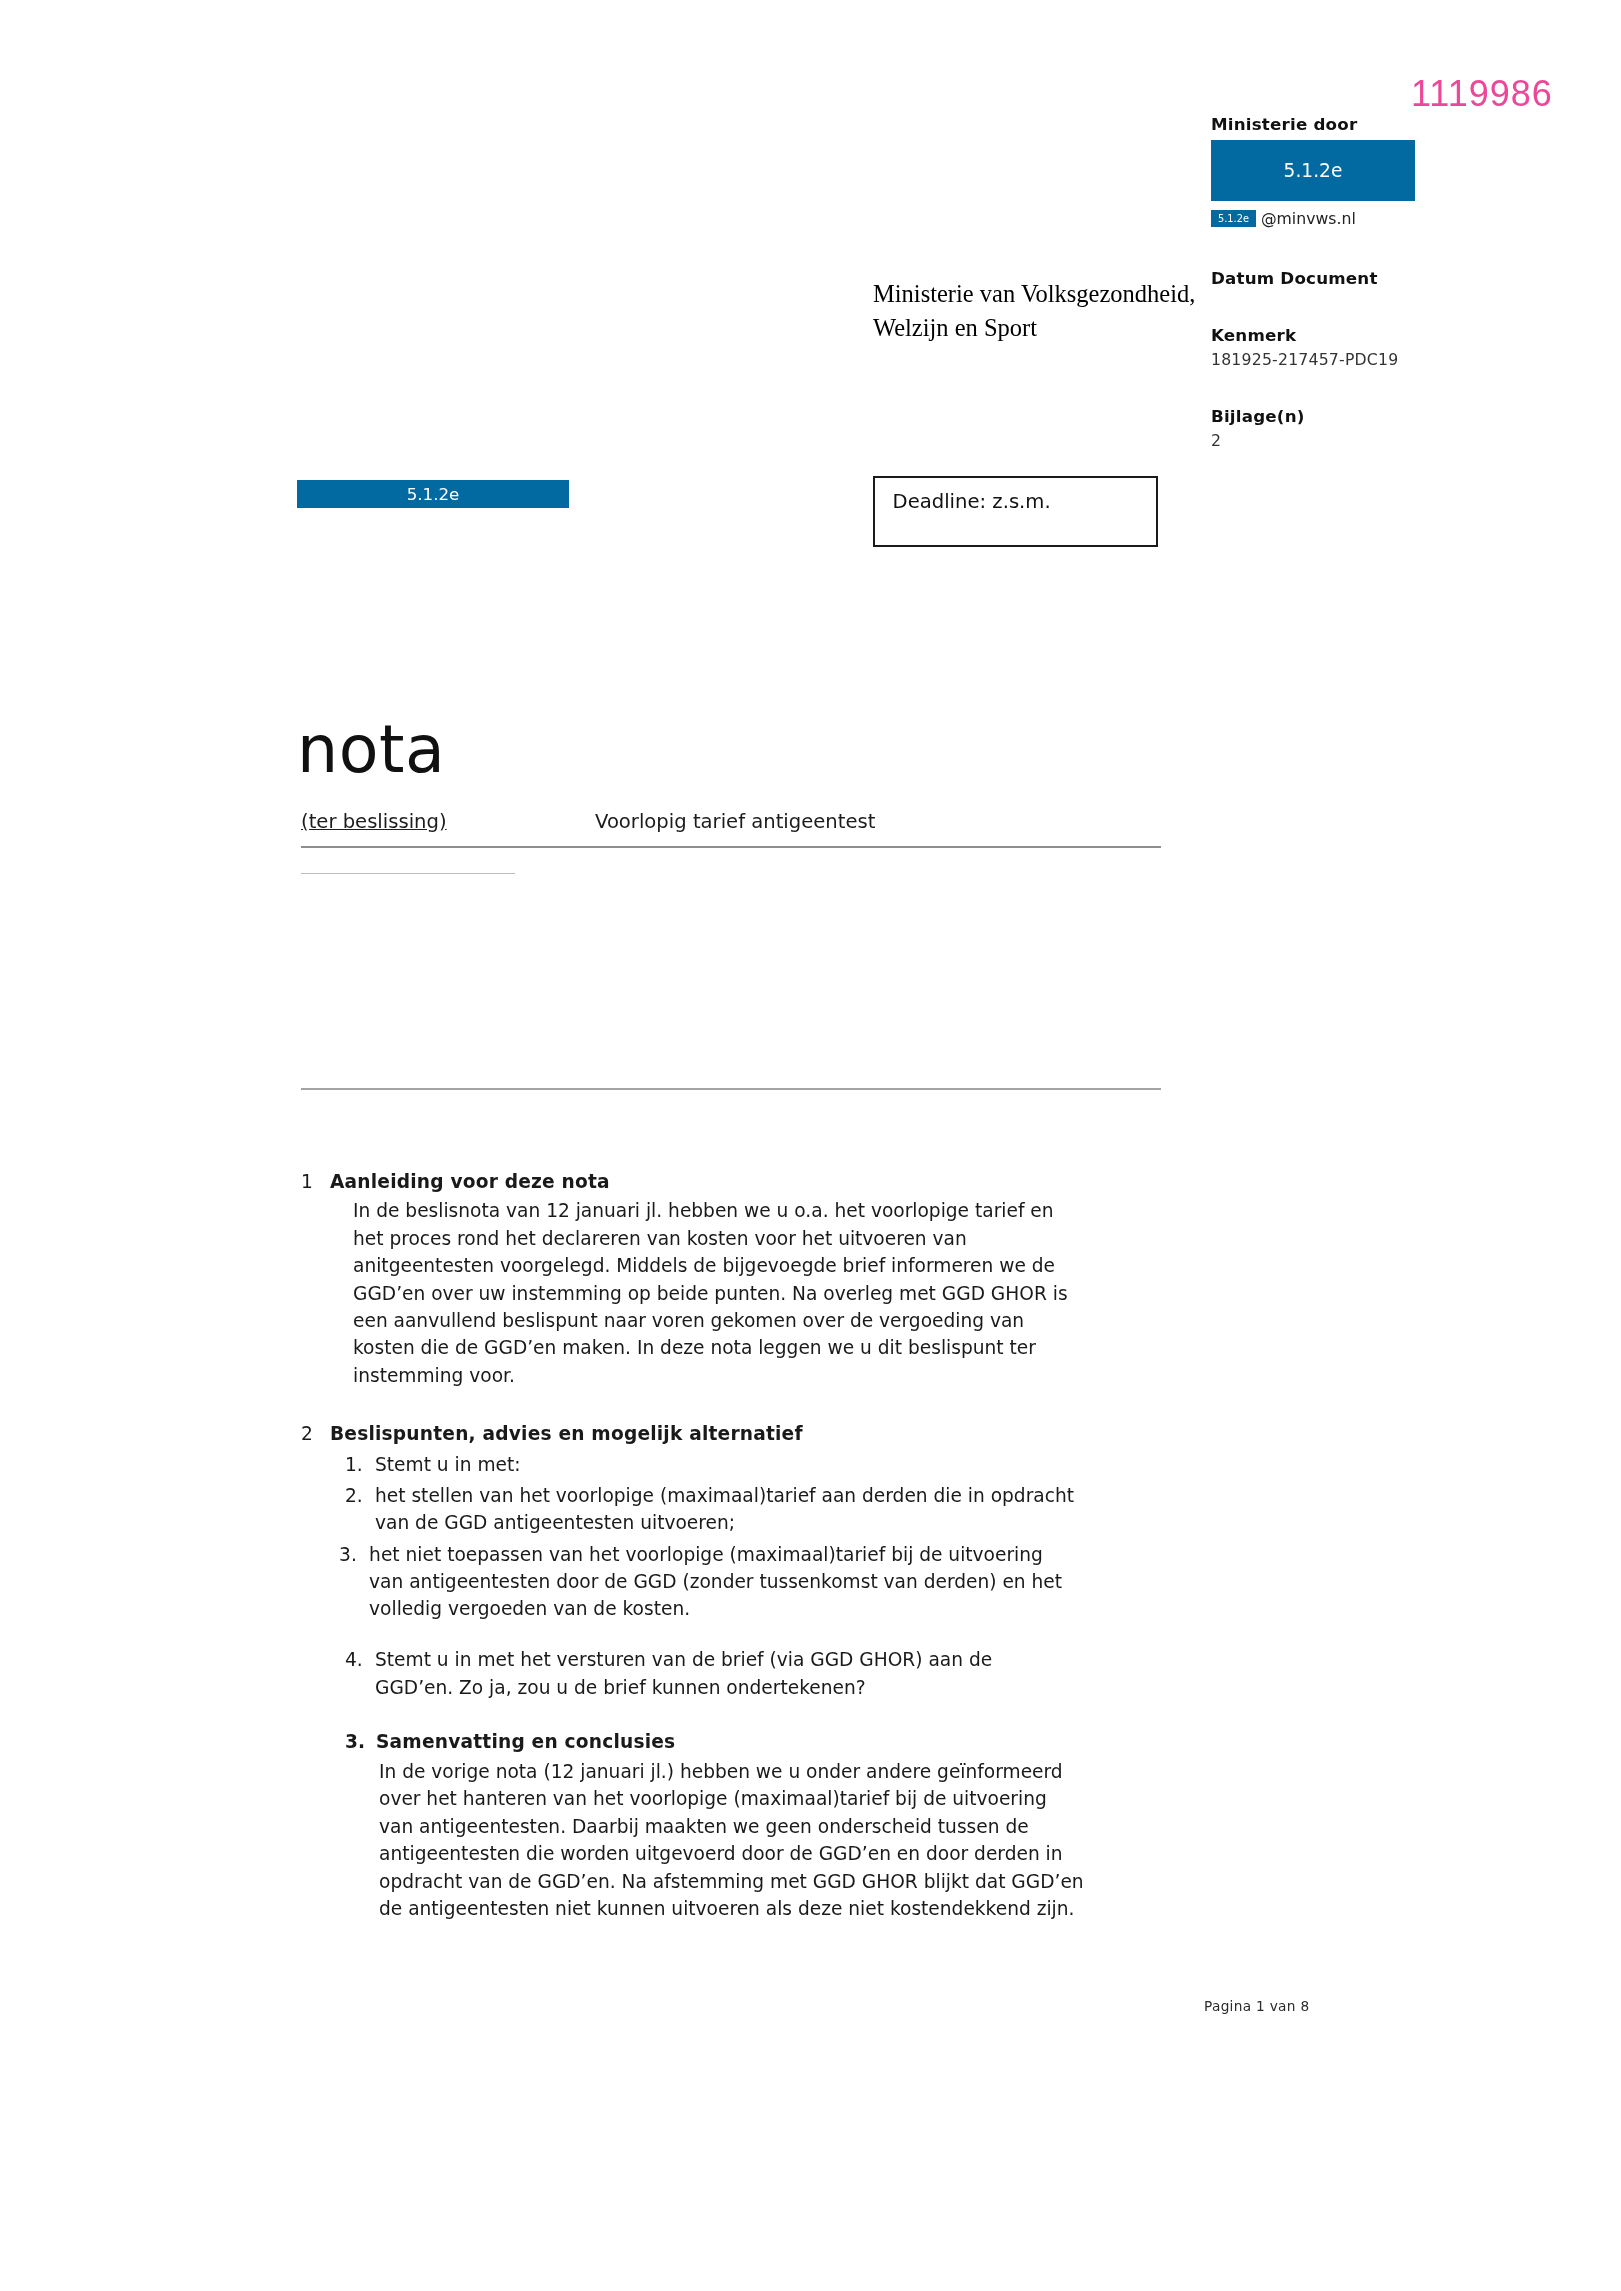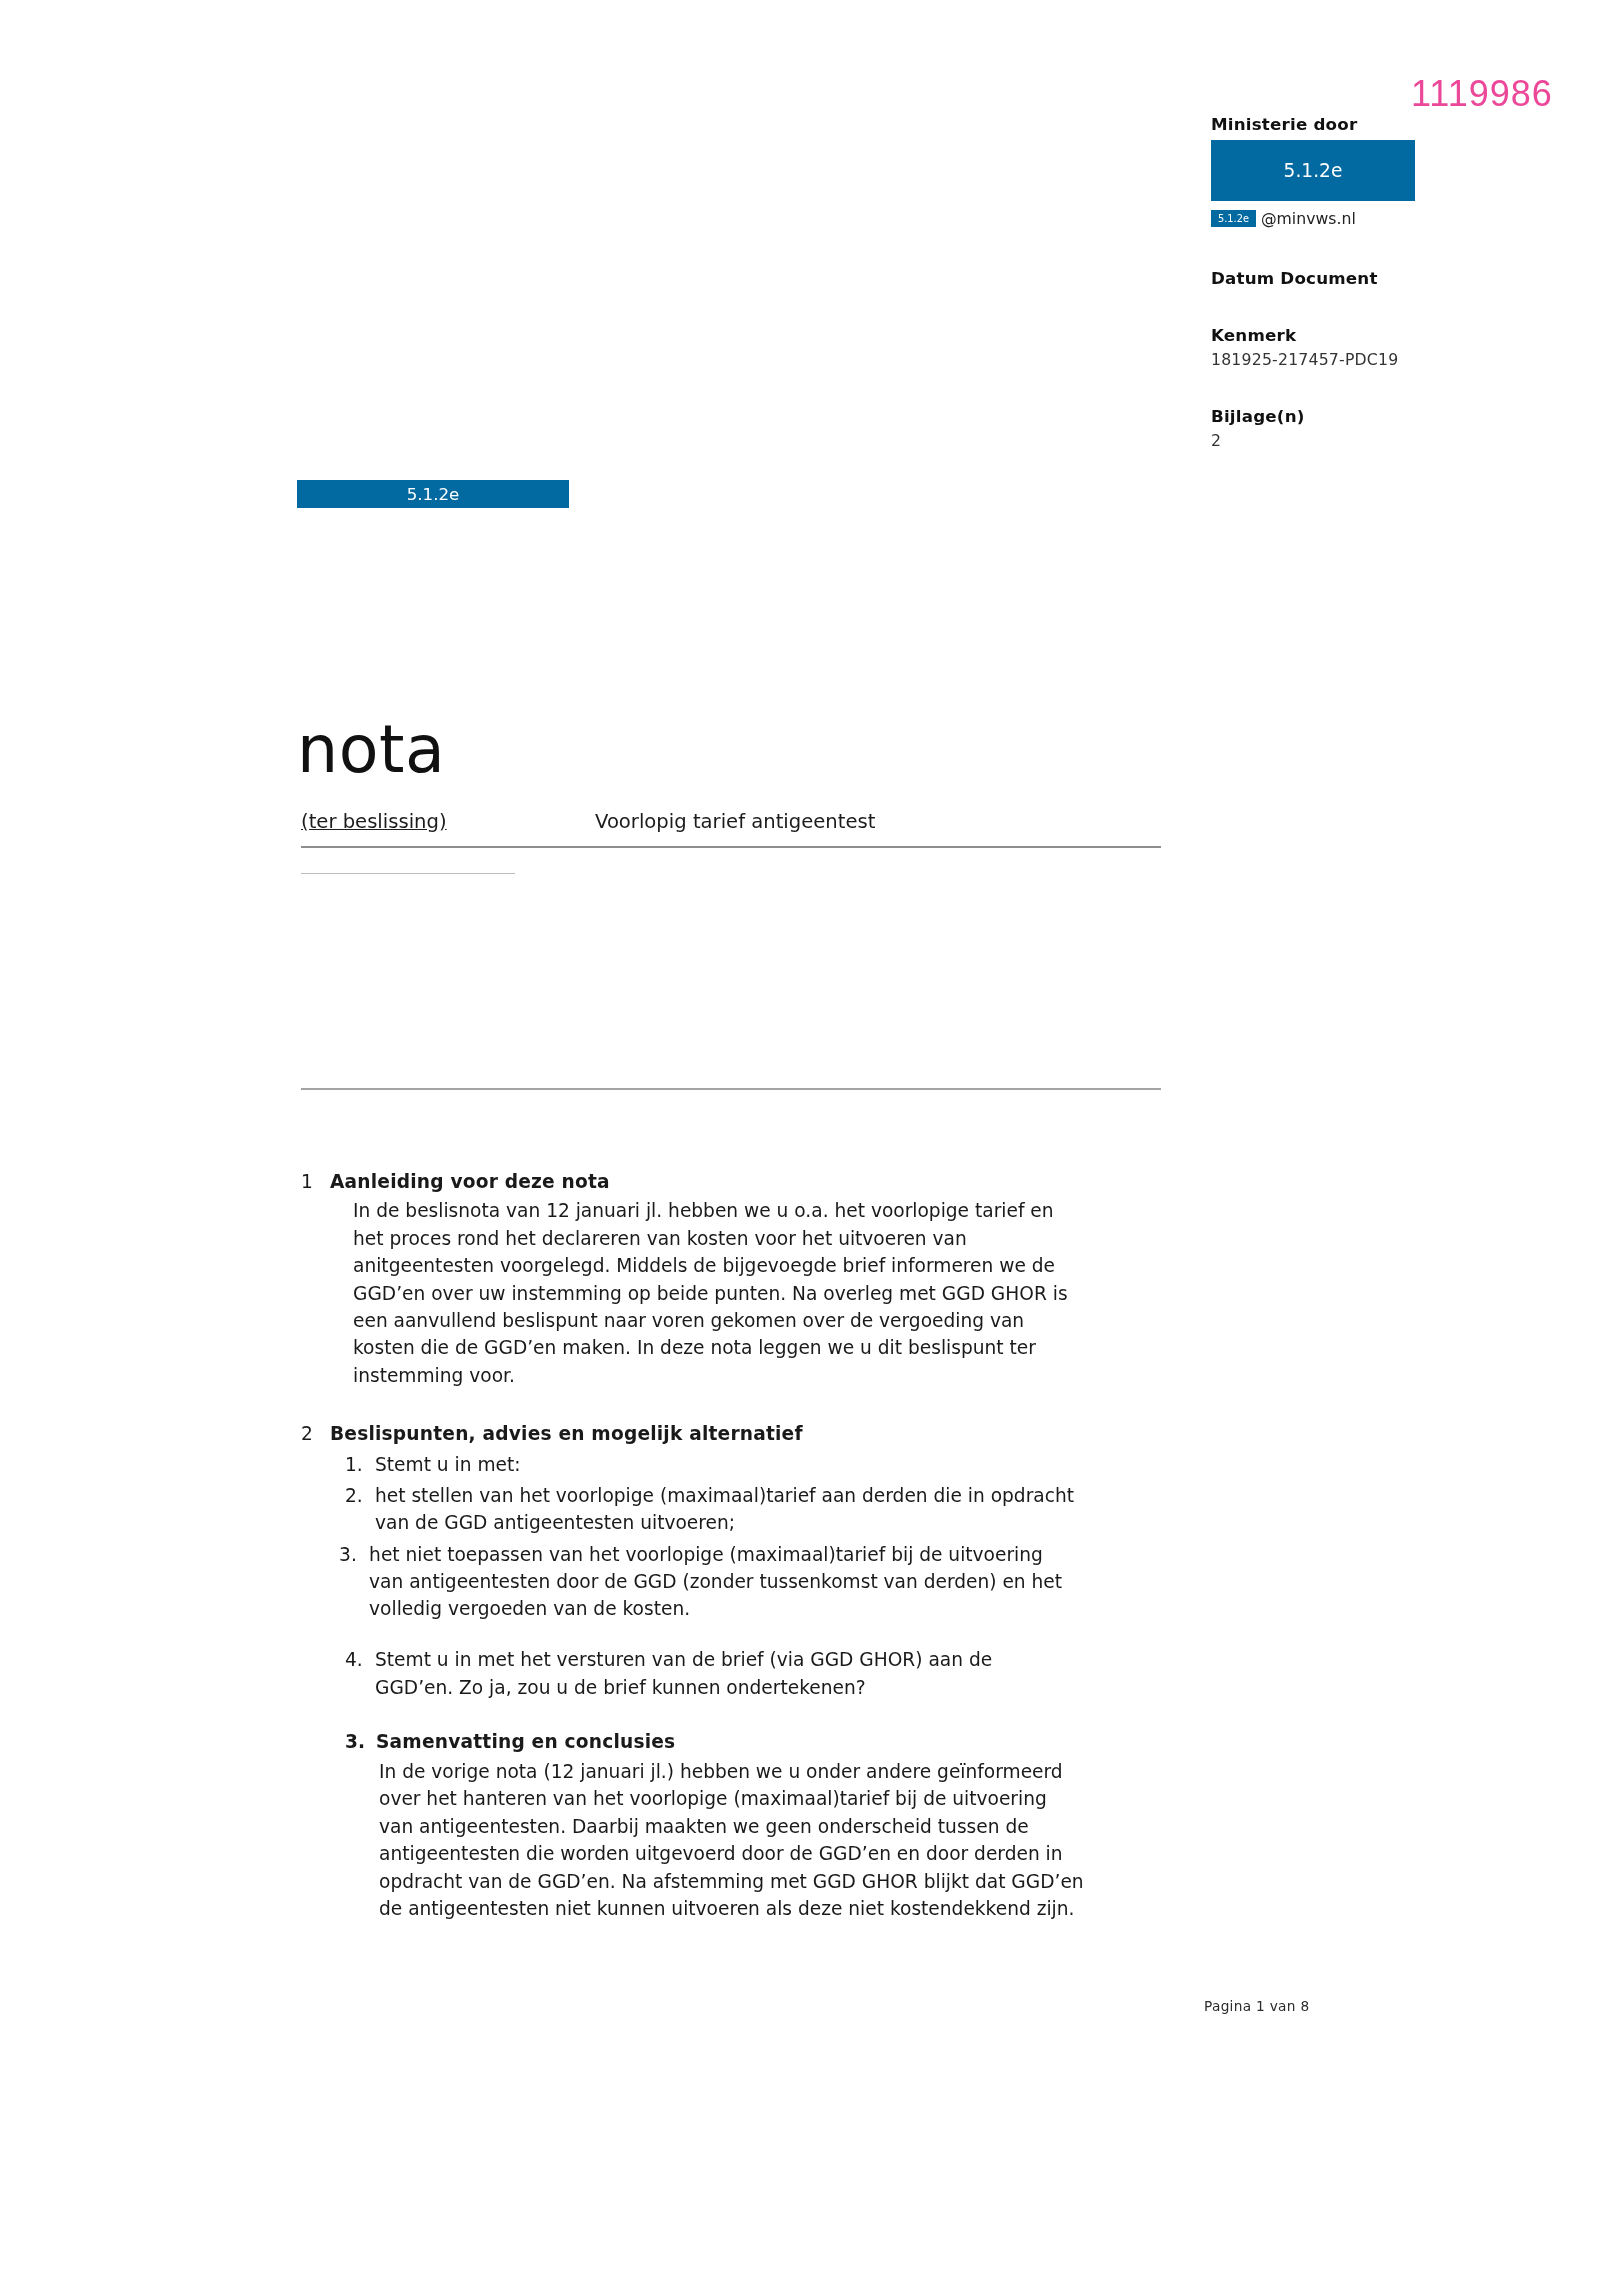--- a/index.html
+++ b/index.html
@@ -93,23 +93,30 @@
       <span class="redaction redaction-small">5.1.2e</span>
       <span class="email-suffix">@minvws.nl</span>
     </div>
     <div class="meta-label meta-gap-lg">Datum Document</div>
     <div class="meta-label meta-gap">Kenmerk</div>
     <div class="meta-value">181925-217457-PDC19</div>
     <div class="meta-label meta-gap">Bijlage(n)</div>
     <div class="meta-value">2</div>
   </div>
 
+  <div class="ministry">
+    <span class="ministry-line1">Ministerie van Volksgezondheid,</span>
+    <span class="ministry-line2">Welzijn en Sport</span>
+  </div>
 
   <div class="redaction redaction-left">5.1.2e</div>
 
+  <div class="deadline-box">
+    <div class="deadline-text">Deadline: z.s.m.</div>
+  </div>
 
   <div class="title">nota</div>
   <div class="subtitle-left">(ter beslissing)</div>
   <div class="subtitle-right">Voorlopig tarief antigeentest</div>
 
   <div class="rule-1"></div>
   <div class="rule-short"></div>
   <div class="rule-2"></div>
 
   <div class="content">

